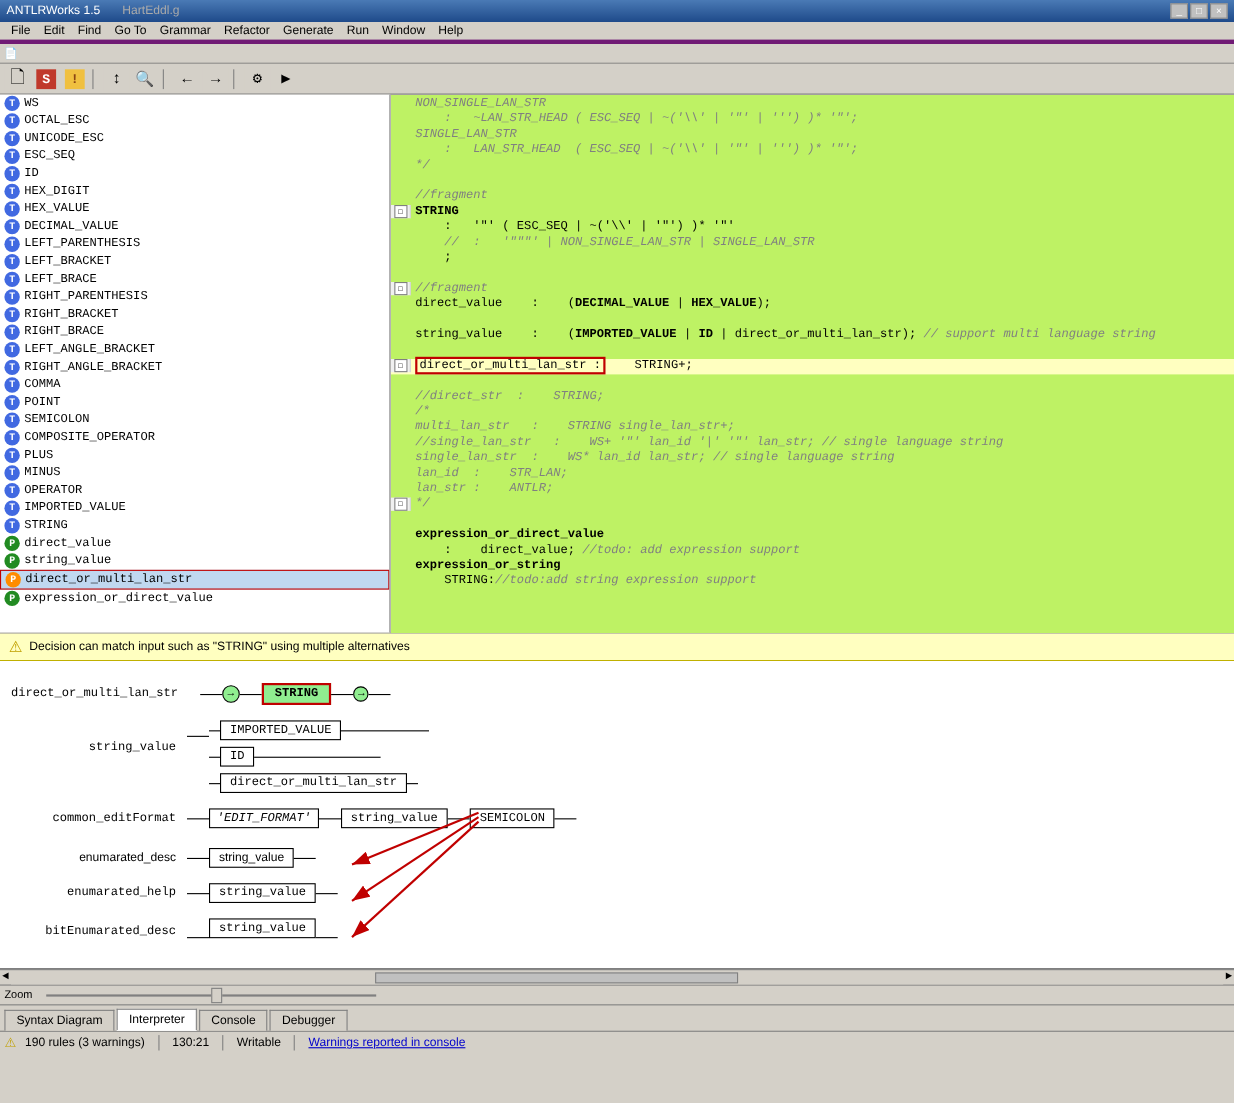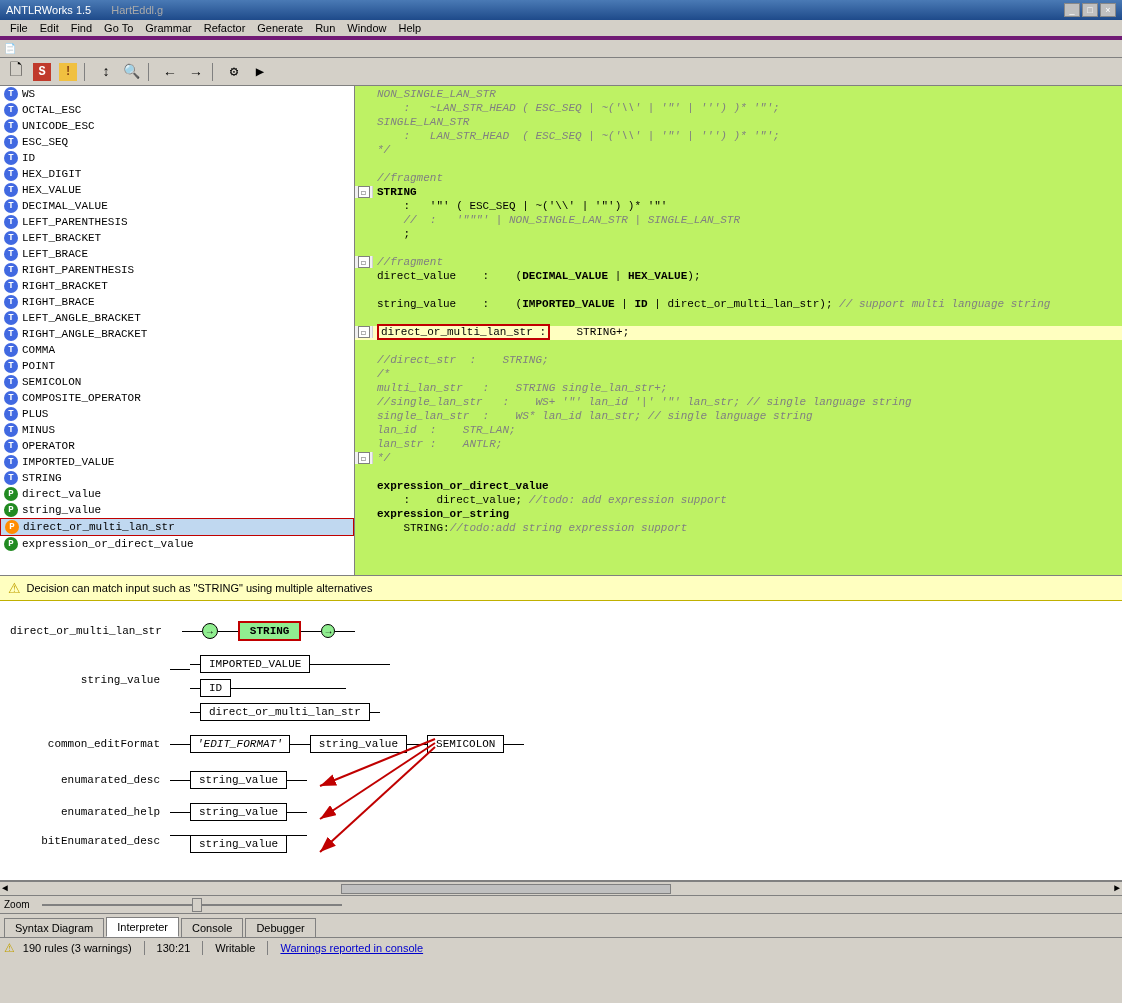--- a/index.html
+++ b/index.html
@@ -476,35 +476,35 @@
       <span style="width:160px; text-align:right; padding-right:10px;">common_editFormat</span>
       <span style="display:inline-block; width:20px; height:1px; background:#000; vertical-align:middle;"></span>
       <span style="border:1px solid #000; padding:2px 6px; background:white; font-size:11px; font-style:italic;">'EDIT_FORMAT'</span>
       <span style="display:inline-block; width:20px; height:1px; background:#000; vertical-align:middle;"></span>
       <span style="border:1px solid #000; padding:2px 8px; background:white; font-size:11px;">string_value</span>
       <span style="display:inline-block; width:20px; height:1px; background:#000; vertical-align:middle;"></span>
       <span style="border:1px solid #000; padding:2px 8px; background:white; font-size:11px;">SEMICOLON</span>
       <span style="display:inline-block; width:20px; height:1px; background:#000; vertical-align:middle;"></span>
     </div>
 
-    <div style="display:flex; align-items:center; margin-bottom:14px; font-family:Liberation Mono, monospace; font-size:11px;">
+    <div style="display:flex; align-items:center; margin-bottom:14px; font-family:Liberation Sans, sans-serif; font-size:11px;">
       <span style="width:160px; text-align:right; padding-right:10px;">enumarated_desc</span>
       <span style="display:inline-block; width:20px; height:1px; background:#000; vertical-align:middle;"></span>
       <span style="border:1px solid #000; padding:2px 8px; background:white; font-size:11px;">string_value</span>
       <span style="display:inline-block; width:20px; height:1px; background:#000; vertical-align:middle;"></span>
     </div>
 
     <div style="display:flex; align-items:center; margin-bottom:14px; font-family:'Courier New'; font-size:11px;">
       <span style="width:160px; text-align:right; padding-right:10px;">enumarated_help</span>
       <span style="display:inline-block; width:20px; height:1px; background:#000; vertical-align:middle;"></span>
       <span style="border:1px solid #000; padding:2px 8px; background:white; font-size:11px;">string_value</span>
       <span style="display:inline-block; width:20px; height:1px; background:#000; vertical-align:middle;"></span>
     </div>
 
-    <div style="display:flex; align-items:flex-start; margin-bottom:14px; font-family:'Courier New'; font-size:11px;">
+    <div style="display:flex; align-items:flex-end; margin-bottom:14px; font-family:'Courier New'; font-size:11px;">
       <span style="width:160px; text-align:right; padding-right:10px;">bitEnumarated_desc</span>
       <span style="display:inline-block; width:20px; height:1px; background:#000; vertical-align:middle;"></span>
       <span style="border:1px solid #000; padding:2px 8px; background:white; font-size:11px;">string_value</span>
       <span style="display:inline-block; width:20px; height:1px; background:#000; vertical-align:middle;"></span>
     </div>
 
   </div>
 </div>
 
 <div id="h-scroll">

